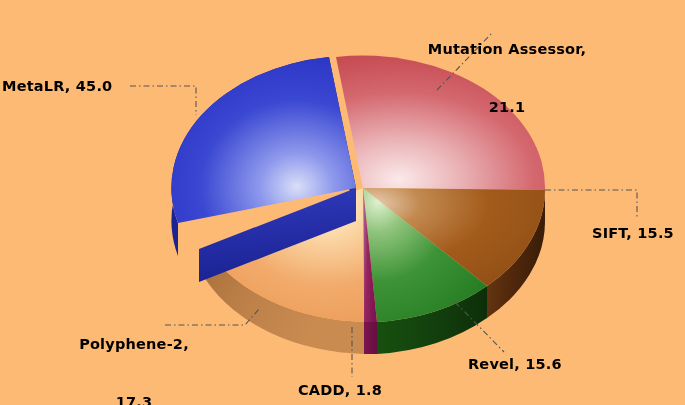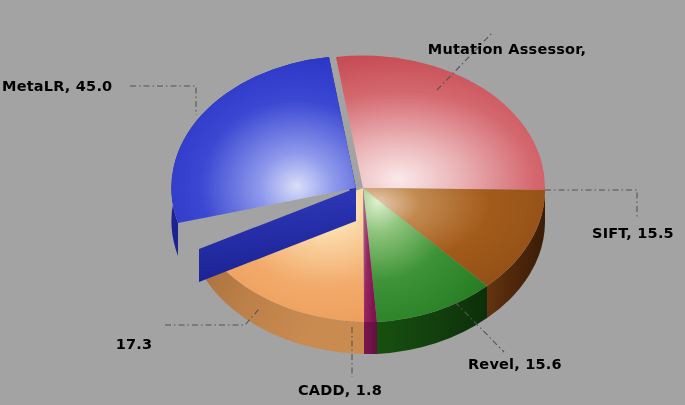--- a/index.html
+++ b/index.html
@@ -7,21 +7,21 @@
     padding: 0;
     background: #ffffff;
   }
   body {
     font-family: "DejaVu Sans", sans-serif;
   }
   #chart-root {
     position: relative;
     width: 685px;
     height: 405px;
-    background: #a3a3a3;
+    background: #fdba74;
     overflow: hidden;
   }
   #pie-svg {
     position: absolute;
     left: 0;
     top: 0;
     width: 685px;
     height: 405px;
   }
   .pie-label {
@@ -174,27 +174,29 @@
       <path d="M 455,302 L 504,352"></path>
 
       <path d="M 352,327 L 352,377"></path>
 
       <path d="M 165,325 L 245,325 L 259,309"></path>
     </g>
   </svg>
 
   <div class="pie-label lbl-mutation">
     <div>Mutation Assessor,</div>
+    <div>21.1</div>
   </div>
 
   <div class="pie-label lbl-metalr">MetaLR, 45.0</div>
 
   <div class="pie-label lbl-sift">SIFT, 15.5</div>
 
   <div class="pie-label lbl-revel">Revel, 15.6</div>
 
   <div class="pie-label lbl-cadd">CADD, 1.8</div>
 
   <div class="pie-label lbl-polyphene">
+    <div>Polyphene-2,</div>
     <div>17.3</div>
   </div>
 
 </div>
 
 </body></html>

